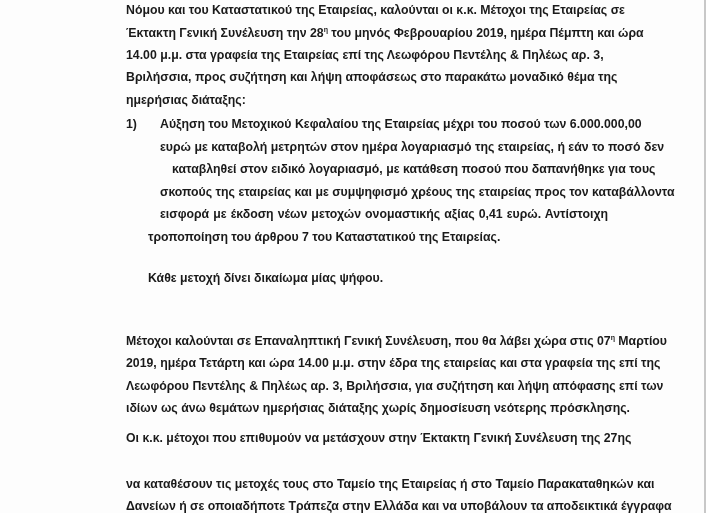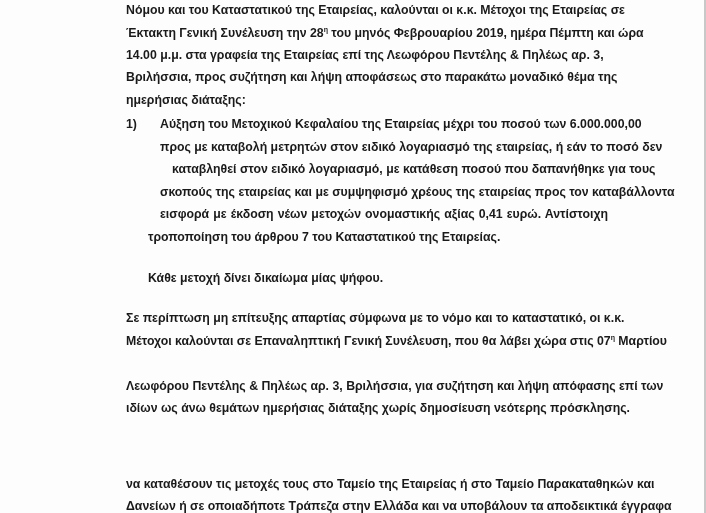--- a/index.html
+++ b/index.html
@@ -38,30 +38,31 @@
 <div class="page">
 
   <div class="line j" style="top:2px;">Νόμου και του Καταστατικού της Εταιρείας, καλούνται οι κ.κ. Μέτοχοι της Εταιρείας σε</div>
   <div class="line j" style="top:25px;"><span>Έκτακτη Γενική Συνέλευση την 28</span><sup>η</sup><span> του μηνός Φεβρουαρίου 2019, ημέρα Πέμπτη και ώρα</span></div>
   <div class="line j" style="top:47px;">14.00 μ.μ. στα γραφεία της Εταιρείας επί της Λεωφόρου Πεντέλης &amp; Πηλέως αρ. 3,</div>
   <div class="line j" style="top:69px;">Βριλήσσια, προς συζήτηση και λήψη αποφάσεως στο παρακάτω μοναδικό θέμα της</div>
   <div class="line l" style="top:92px;">ημερήσιας διάταξης:</div>
 
   <div class="line num" style="top:116px;">1)</div>
   <div class="line jl" style="top:116px;">Αύξηση του Μετοχικού Κεφαλαίου της Εταιρείας μέχρι του ποσού των 6.000.000,00</div>
-  <div class="line jl" style="top:139px;">προς με καταβολή μετρητών στον ειδικό λογαριασμό της εταιρείας, ή εάν το ποσό δεν</div>
+  <div class="line jl" style="top:139px;">ευρώ με καταβολή μετρητών στον ημέρα λογαριασμό της εταιρείας, ή εάν το ποσό δεν</div>
   <div class="line jl" style="top:161px;padding-left:12px;">καταβληθεί στον ειδικό λογαριασμό, με κατάθεση ποσού που δαπανήθηκε για τους</div>
   <div class="line jl" style="top:184px;">σκοπούς της εταιρείας και με συμψηφισμό χρέους της εταιρείας προς τον καταβάλλοντα</div>
   <div class="line jl" style="top:206px;">εισφορά  με έκδοση νέων μετοχών ονομαστικής αξίας 0,41 ευρώ. Αντίστοιχη</div>
   <div class="line li" style="top:229px;">τροποποίηση του άρθρου 7 του Καταστατικού της Εταιρείας.</div>
 
   <div class="line li" style="top:270px;">Κάθε μετοχή δίνει δικαίωμα μίας ψήφου.</div>
 
-  <div class="line j" style="top:310px;">Σε περίπτωση μη επίτευξης απαρτίας σύμφωνα με το νόμο και το καταστατικό, οι κ.κ.</div>
   <div class="line j" style="top:333px;"><span>Μέτοχοι καλούνται σε Επαναληπτική Γενική Συνέλευση, που θα λάβει χώρα στις 07</span><sup>η</sup><span> Μαρτίου</span></div>
+  <div class="line j" style="top:355px;">2019, ημέρα Τετάρτη και ώρα 14.00 μ.μ. στην έδρα της εταιρείας και στα γραφεία της επί της</div>
   <div class="line j" style="top:378px;">Λεωφόρου Πεντέλης &amp; Πηλέως αρ. 3, Βριλήσσια, για συζήτηση και λήψη απόφασης επί των</div>
   <div class="line l" style="top:400px;">ιδίων ως άνω θεμάτων ημερήσιας διάταξης χωρίς δημοσίευση νεότερης πρόσκλησης.</div>
 
+  <div class="line j" style="top:430px;">Οι κ.κ. μέτοχοι που επιθυμούν να μετάσχουν στην Έκτακτη Γενική Συνέλευση της 27ης</div>
   <div class="line j" style="top:476px;">να καταθέσουν τις μετοχές τους στο Ταμείο της Εταιρείας ή στο Ταμείο Παρακαταθηκών και</div>
   <div class="line j" style="top:498px;">Δανείων ή σε οποιαδήποτε Τράπεζα στην Ελλάδα και να υποβάλουν τα αποδεικτικά έγγραφα</div>
 
 </div>
 <div class="edge"></div>
 
 </body></html>

